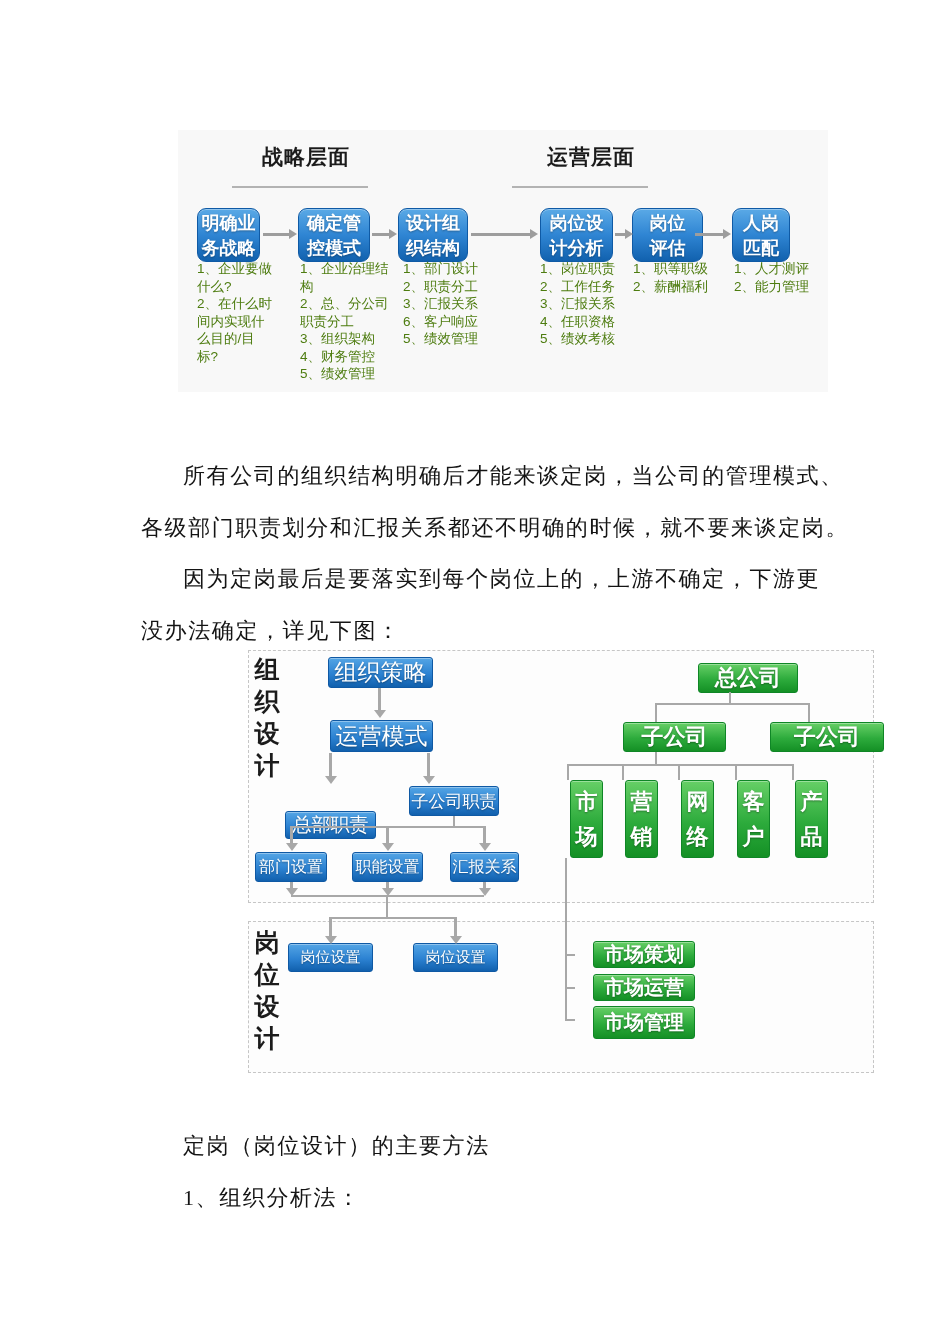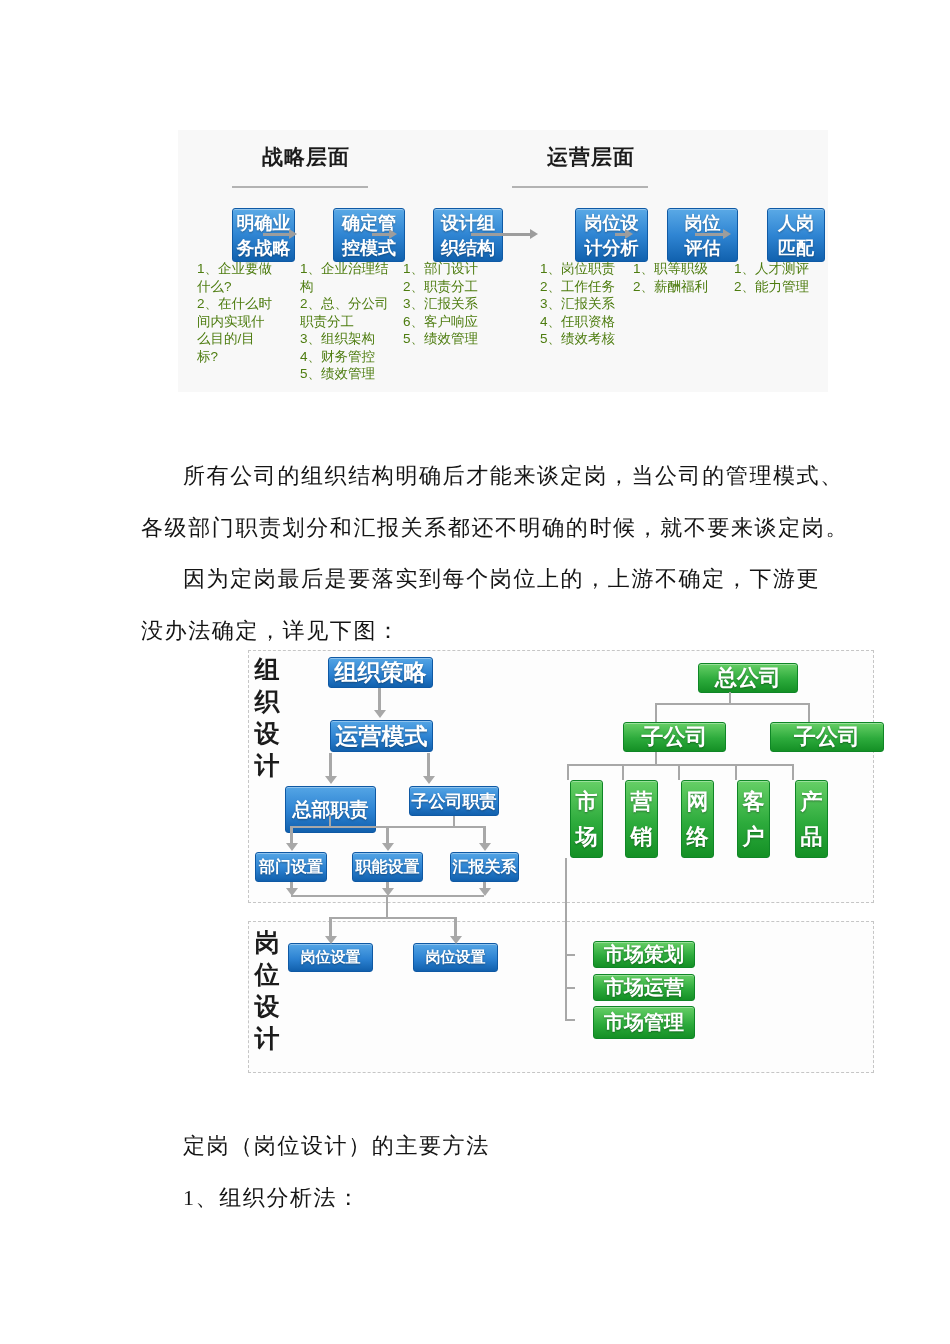--- a/index.html
+++ b/index.html
@@ -7,36 +7,36 @@
         font-family:"Liberation Sans","DejaVu Sans",sans-serif;}
   
   .txt-line{position:absolute;left:141px;width:760px;white-space:nowrap;
             font-family:"Liberation Serif","DejaVu Serif",serif;
             font-size:22px;letter-spacing:1.6px;color:#141414;}
   .indent{padding-left:42px;}
   
   .d1-wash{position:absolute;background:#f8f8f8;}
   .d1-header{position:absolute;font-size:21px;font-weight:bold;color:#1b1b1b;letter-spacing:1px;white-space:nowrap;}
   .d1-underline{position:absolute;height:2px;background:#b3b3b3;}
-  .step-box{position:absolute;height:54px;box-sizing:border-box;border-radius:3px;
+  .step-box{position:absolute;height:54px;box-sizing:border-box;border-radius:9px;
             background:linear-gradient(180deg,#5aa9e6 0%,#2f85d3 50%,#1161ae 100%);
             border:1px solid #0f5aa5;box-shadow:inset 0 1px 0 rgba(255,255,255,.35);
             color:#fff;font-weight:bold;font-size:18px;line-height:25px;text-align:center;
-            padding-top:2px;text-shadow:0 1px 2px rgba(0,0,0,.3);margin-left:35px;}
+            padding-top:2px;text-shadow:0 1px 2px rgba(0,0,0,.3);}
   .step-list{position:absolute;top:260px;font-size:13.5px;line-height:17.5px;color:#4d7c0f;white-space:nowrap;}
   .harrow{position:absolute;top:233px;height:3px;background:#9d9d9d;}
   .harrow::after{content:"";position:absolute;right:-8px;top:-4px;
             border-left:8px solid #9d9d9d;border-top:5px solid transparent;border-bottom:5px solid transparent;}
   
   .dash{position:absolute;border:1px dashed #c6c6c6;background:#fdfdfd;box-sizing:border-box;}
   .vlabel{position:absolute;width:30px;text-align:center;font-weight:bold;
           font-size:25px;line-height:32px;color:#1b1b1b;}
   .blue-node{position:absolute;box-sizing:border-box;border-radius:3px;
             background:linear-gradient(180deg,#54a5e5 0%,#2c82d2 55%,#1160ad 100%);
-            border:1px solid #0f59a4;color:#fff;font-weight:bold;text-align:center;
+            border:1px solid #0f59a4;color:#fff;font-weight:normal;text-align:center;
             display:flex;align-items:center;justify-content:center;
             text-shadow:0 1px 2px rgba(0,0,0,.35);box-shadow:inset 0 1px 0 rgba(255,255,255,.35);}
   .green-node{position:absolute;box-sizing:border-box;border-radius:3px;
             background:linear-gradient(180deg,#66cf66 0%,#2dab3c 55%,#149025 100%);
             border:1px solid #0f8626;color:#fff;font-weight:bold;text-align:center;
             display:flex;align-items:center;justify-content:center;
             text-shadow:0 1px 2px rgba(0,0,0,.35);box-shadow:inset 0 1px 0 rgba(255,255,255,.35);margin-left:18px;}
   .gv{flex-direction:column;}
   .gv-char{line-height:35px;font-size:22px;}
   .vline{position:absolute;width:2px;background:#a8a8a8;}
@@ -147,21 +147,21 @@
       </div>
     <div class="vlabel" style="left:252px;top:926px;">
         <div class="vchar">岗</div>
         <div class="vchar">位</div>
         <div class="vchar">设</div>
         <div class="vchar">计</div>
       </div>
 
     <div class="blue-node" style="left:328px;top:657px;width:105px;height:31px;font-size:23px;">组织策略</div>
     <div class="blue-node" style="left:330px;top:720px;width:103px;height:32px;font-size:23px;">运营模式</div>
-    <div class="blue-node" style="left:285px;top:786px;width:91px;height:47px;font-size:19px;">总部职责</div>
+    <div class="blue-node" style="left:285px;top:811px;width:91px;height:28px;font-size:19px;">总部职责</div>
     <div class="blue-node" style="left:409px;top:786px;width:90px;height:30px;font-size:17px;">子公司职责</div>
     <div class="blue-node" style="left:255px;top:852px;width:72px;height:30px;font-size:16px;">部门设置</div>
     <div class="blue-node" style="left:352px;top:852px;width:71px;height:30px;font-size:16px;">职能设置</div>
     <div class="blue-node" style="left:450px;top:852px;width:69px;height:30px;font-size:16px;">汇报关系</div>
     <div class="blue-node" style="left:288px;top:943px;width:85px;height:29px;font-size:15px;">岗位设置</div>
     <div class="blue-node" style="left:413px;top:943px;width:85px;height:29px;font-size:15px;">岗位设置</div>
 
     <div class="varrow" style="left:378px;top:688px;height:22px;"></div>
     <div class="varrow" style="left:329px;top:753px;height:23px;"></div>
     <div class="varrow" style="left:427px;top:753px;height:23px;"></div>

